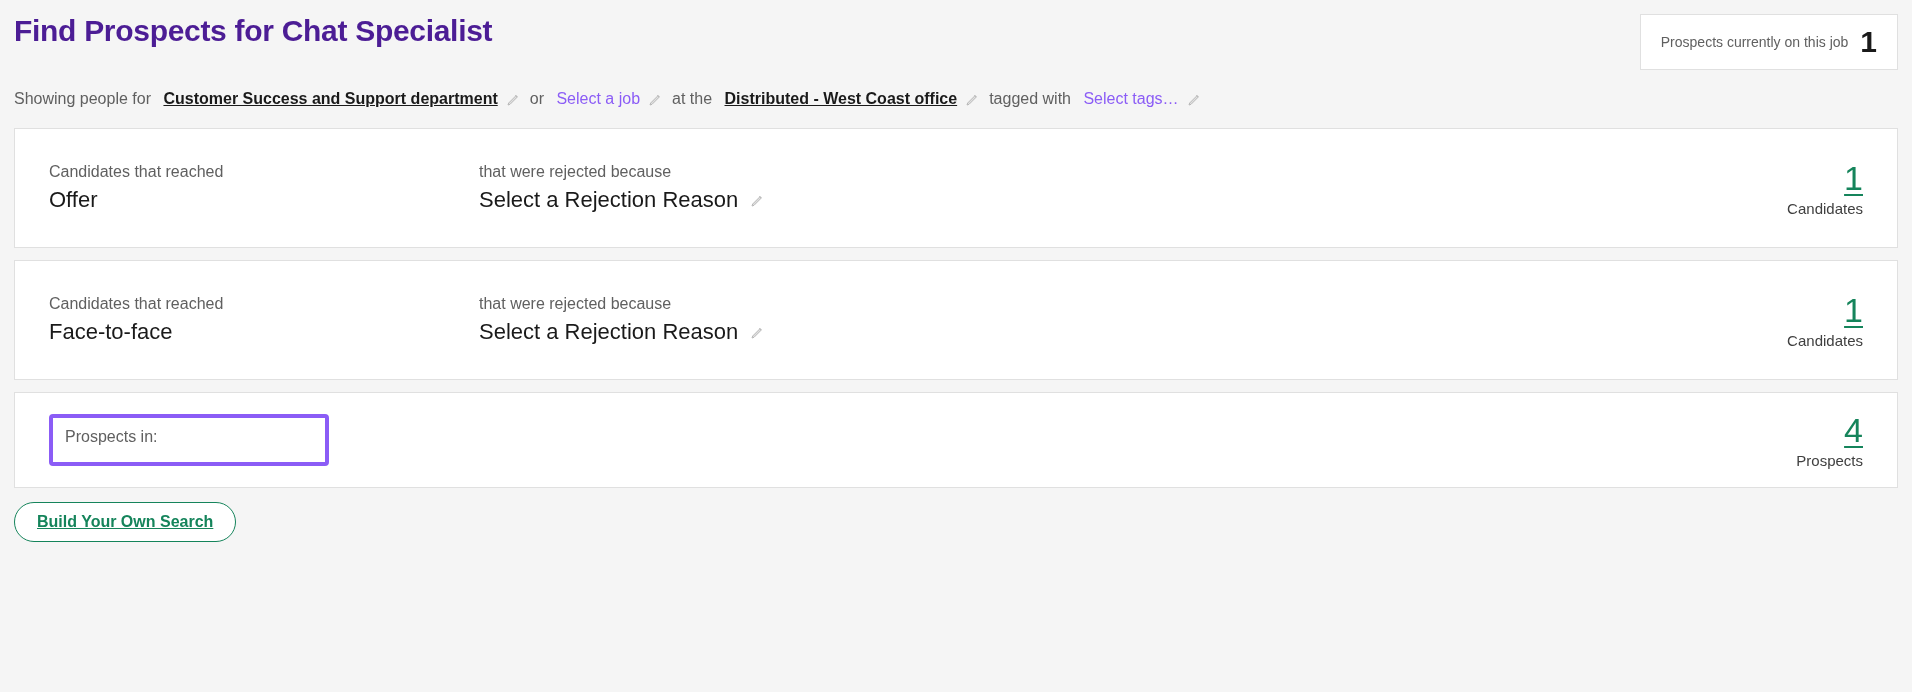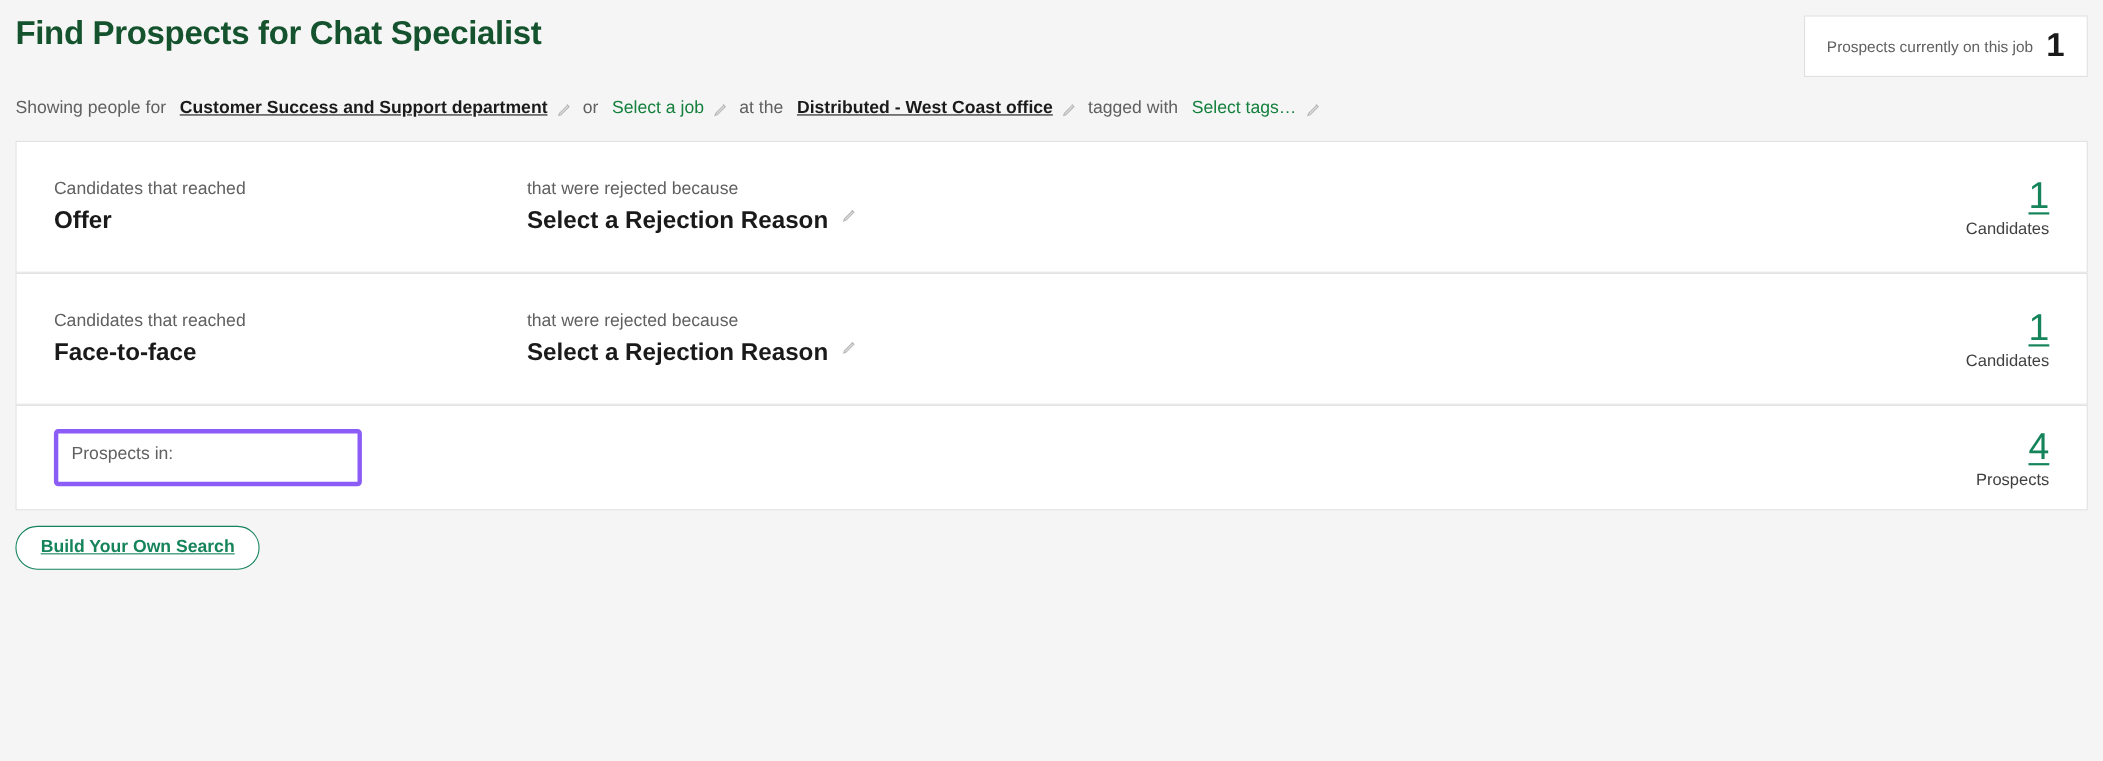--- a/index.html
+++ b/index.html
@@ -16,21 +16,21 @@
     }
     .header-row {
       display: flex;
       justify-content: space-between;
       align-items: flex-start;
       margin-bottom: 20px;
     }
     h1 {
       font-size: 30px;
       font-weight: 700;
-      color: #14532d;
+      color: #4c1d95;
       letter-spacing: -0.3px;
     }
     .prospects-badge {
       background: #fff;
       border: 1px solid #e0e0e0;
       padding: 10px 20px;
       display: flex;
       align-items: center;
       gap: 12px;
       font-size: 14px;
@@ -49,37 +49,38 @@
       align-items: center;
       flex-wrap: wrap;
       gap: 4px;
     }
     .filter-bar .value {
       font-weight: 700;
       color: #1a1a1a;
       text-decoration: underline;
     }
     .filter-bar .placeholder {
-      color: #15803d;
+      color: #8b5cf6;
     }
     .pencil {
       display: inline-flex;
       margin: 0 4px;
       cursor: pointer;
       vertical-align: middle;
     }
     .pencil svg {
       width: 16px;
       height: 16px;
       stroke: #b8b8b8;
       fill: #e0e0e0;
     }
     .cards {
       display: flex;
       flex-direction: column;
+      gap: 12px;
     }
     .card {
       background: #fff;
       border: 1px solid #e0e0e0;
       padding: 30px 34px;
       display: flex;
       align-items: center;
     }
     .card-col-1 {
       width: 430px;
@@ -92,24 +93,24 @@
       text-align: right;
       min-width: 80px;
     }
     .card-label {
       font-size: 16px;
       color: #606060;
       margin-bottom: 6px;
     }
     .card-value {
       font-size: 22px;
-      font-weight: 700;
-      color: #1a1a1a;
-      display: flex;
-      align-items: flex-start;
+      font-weight: 400;
+      color: #1a1a1a;
+      display: flex;
+      align-items: center;
       gap: 8px;
     }
     .count-number {
       font-size: 34px;
       font-weight: 500;
       color: #15845b;
       text-decoration: underline;
       text-decoration-thickness: 2px;
       text-underline-offset: 4px;
       cursor: pointer;

